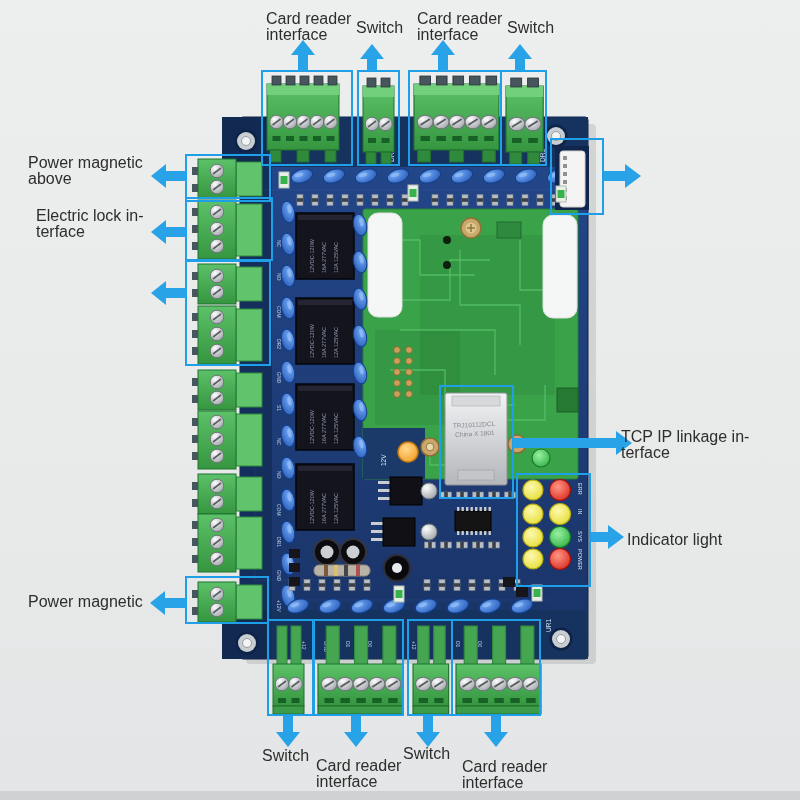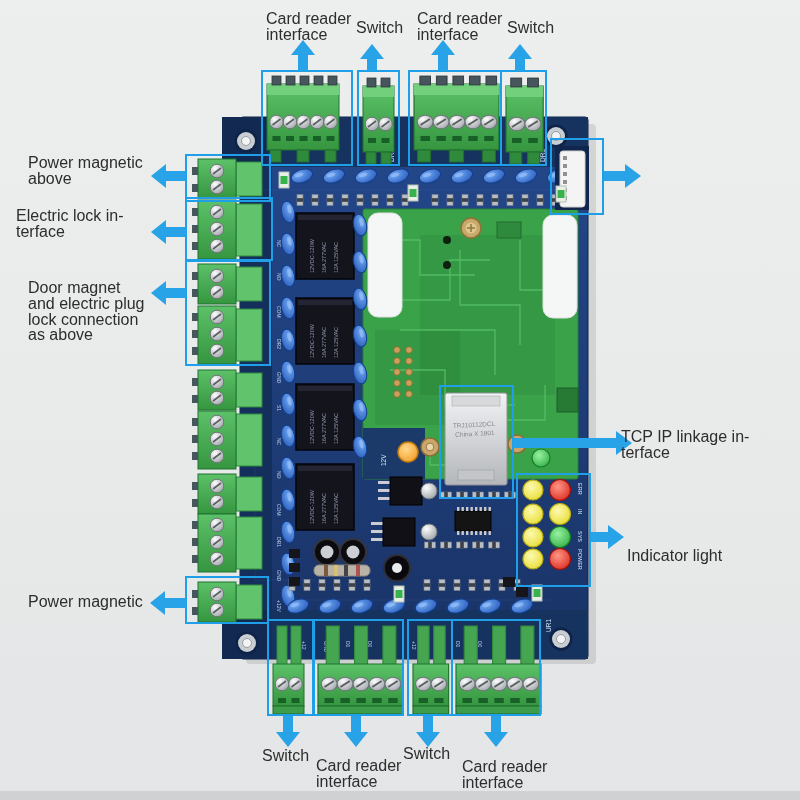--- a/index.html
+++ b/index.html
@@ -614,39 +614,33 @@
   <span>interface</span>
 </div>
 <div class="lbl" style="left:507px;top:20px">
   <span>Switch</span>
 </div>
 
 <div class="lbl" style="left:28px;top:155px">
   <span>Power magnetic</span>
   <span>above</span>
 </div>
-<div class="lbl" style="left:16px;top:208px">
+<div class="lbl" style="left:36px;top:208px">
   <span>Electric lock in-</span>
   <span>terface</span>
-</div>
-<div class="lbl" style="left:28px;top:280px">
-  <span>Door magnet</span>
-  <span>and electric plug</span>
-  <span>lock connection</span>
-  <span>as above</span>
 </div>
 <div class="lbl" style="left:28px;top:594px">
   <span>Power magnetic</span>
 </div>
 
 <div class="lbl" style="left:621px;top:429px">
   <span>TCP IP linkage in-</span>
   <span>terface</span>
 </div>
-<div class="lbl" style="left:627px;top:548px">
+<div class="lbl" style="left:627px;top:532px">
   <span>Indicator light</span>
 </div>
 
 <div class="lbl" style="left:262px;top:748px">
   <span>Switch</span>
 </div>
 <div class="lbl" style="left:316px;top:758px">
   <span>Card reader</span>
   <span>interface</span>
 </div>

